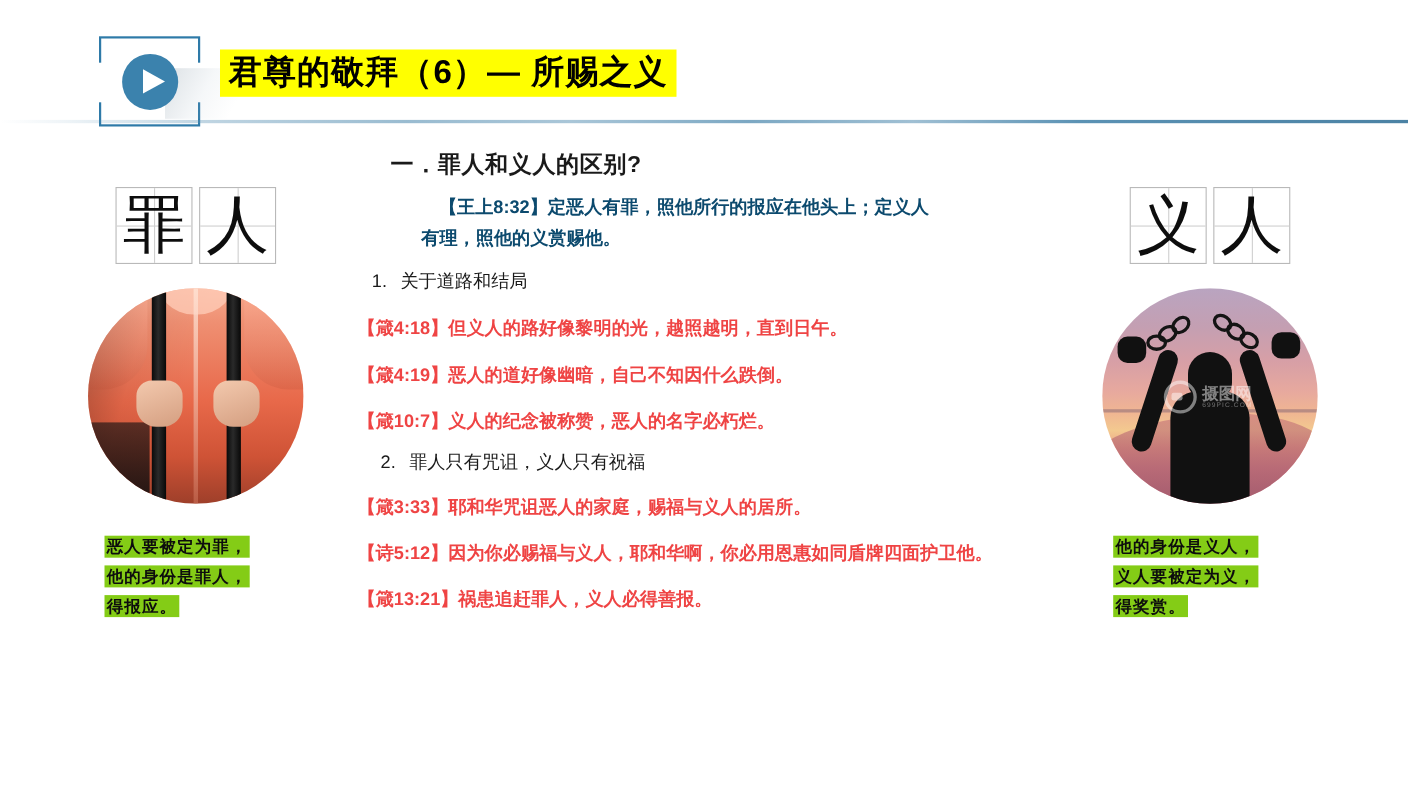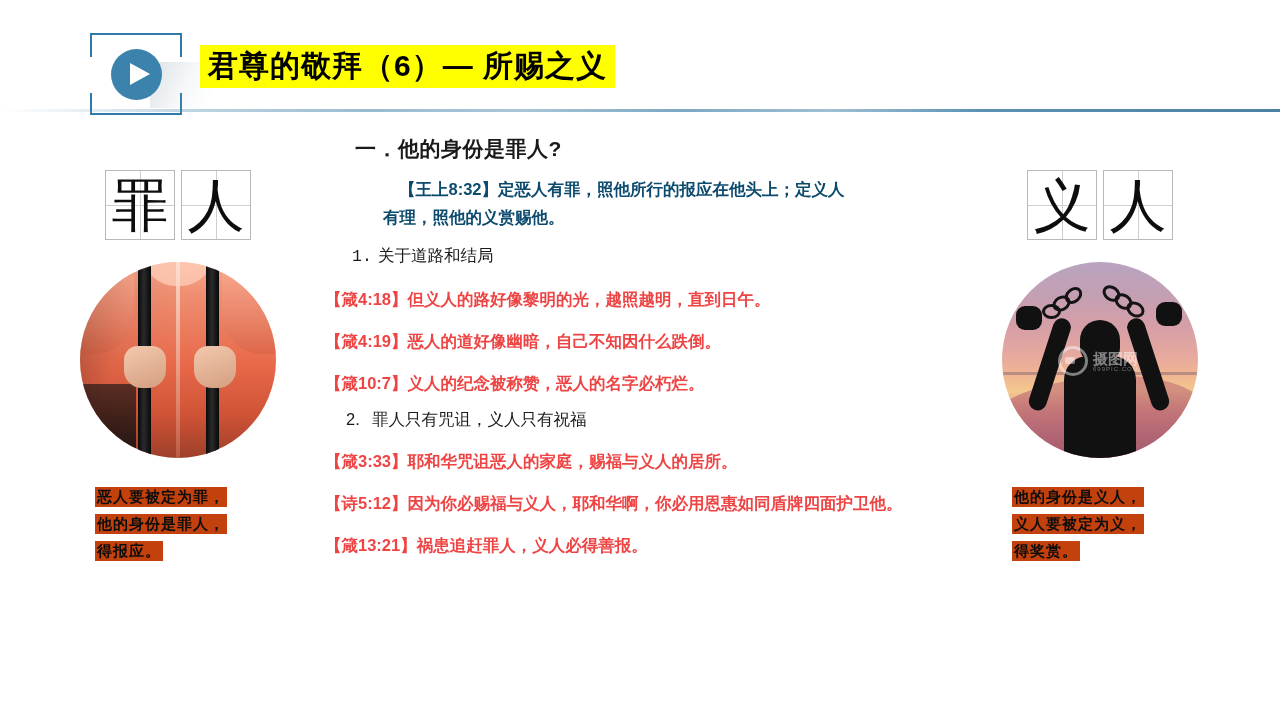--- a/index.html
+++ b/index.html
@@ -136,21 +136,21 @@
     line-height: 28px;
     width: 470px;
     text-indent: 16px;
   }
 
   .numbered-heading {
     font-size: 16.5px;
     color: #1a1a1a;
     margin-top: 14px;
   }
-  #heading-item-1 { margin-left: 27px; font-family: Liberation Mono, monospace; }
+  #heading-item-1 { margin-left: 13px; }
   #heading-item-2 { margin-left: 21px; }
   .num-label { display: inline-block; min-width: 26px; }
 
   .verse-line {
     font-size: 16.5px;
     line-height: 24px;
     margin-top: 18px;
     color: #ef4444;
     font-weight: bold;
   }
@@ -389,21 +389,21 @@
     font-family: "DejaVu Serif", "Liberation Serif", serif;
     color: #0d0d0d;
     letter-spacing: 1px;
   }
   #caption-left  { margin-left: 27px; }
   #caption-right { margin-left: 22px; }
   .caption-line {
     display: block;
   }
   .caption-line span {
-    background: #c2410c;
+    background: #84cc16;
     padding: 1px 2px;
     box-decoration-break: clone;
   }
 </style>
 </head>
 <body>
 
 <div id="slide-header">
 
   <div id="header-frame"></div>
@@ -414,21 +414,21 @@
     <div id="play-triangle"></div>
   </div>
 
   <div id="header-title-highlight">君尊的敬拜（6）— 所赐之义</div>
 
   <div id="header-divider"></div>
 </div>
 
 <div id="main-column">
 
-  <div id="heading-main" class="section-heading">一．他的身份是罪人?</div>
+  <div id="heading-main" class="section-heading">一．罪人和义人的区别?</div>
 
   <div id="quote-kings" class="scripture-red">
     <span>【王上8:32】</span><span>定恶人有罪，照他所行的报应在他头上；定义人有理，照他的义赏赐他。</span>
   </div>
 
   <div id="group-one">
     <div id="heading-item-1" class="numbered-heading">
       <span class="num-label">1.</span><span>关于道路和结局</span>
     </div>
 

